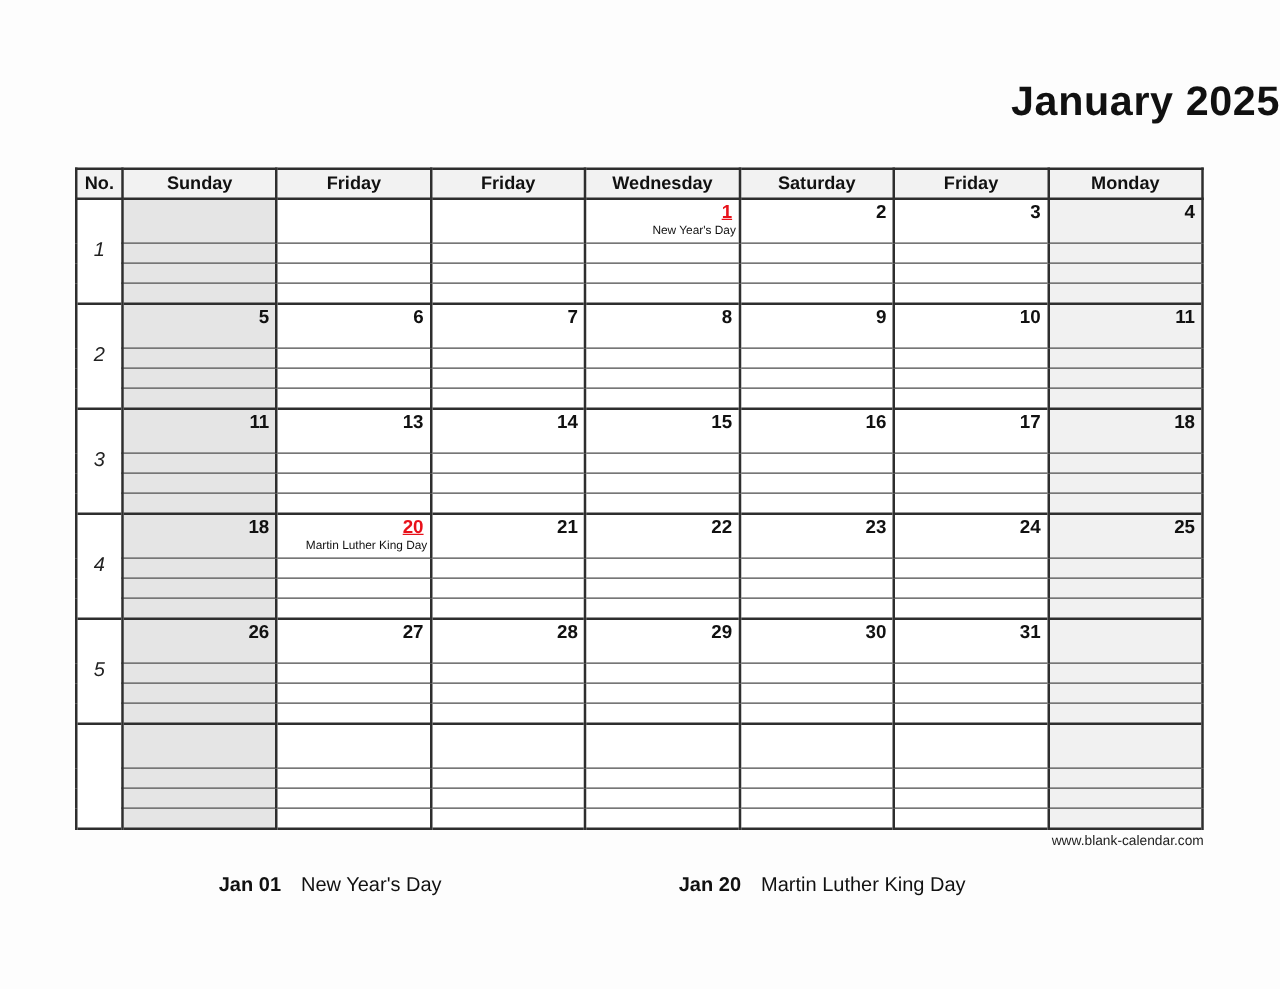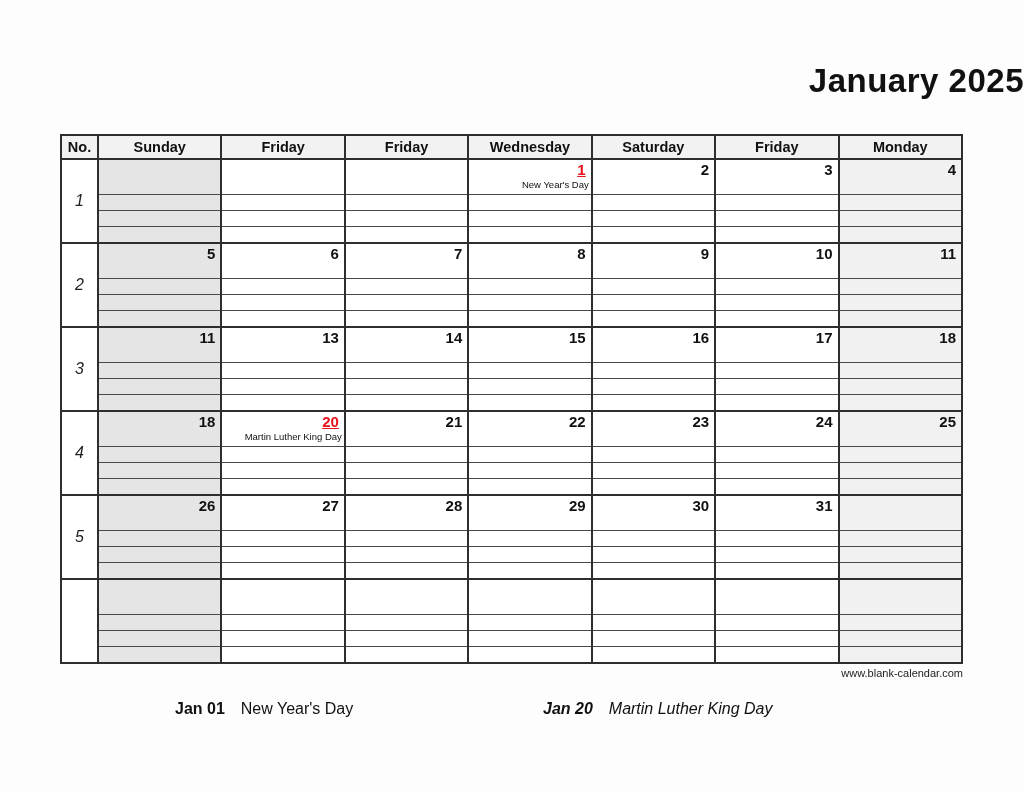--- a/index.html
+++ b/index.html
@@ -58,21 +58,21 @@
     display:block;font-size:9.5px;line-height:11px;
     padding:1px 2px 0 0;color:#111;font-weight:normal;
   }
   .website{
     position:absolute;left:60px;top:649px;width:903px;
     text-align:right;font-size:11px;color:#222;margin-top:18px;
   }
   .legend-item{position:absolute;top:700px;font-size:16px;white-space:nowrap;}
   .legend-item .legend-date{font-weight:bold;margin-right:16px;}
   #legend-0{left:175px;}
-  #legend-1{left:543px;font-style:italic;}
+  #legend-1{left:543px;}
 </style>
 </head>
 <body>
 
 <h1 class="title">January 2025</h1>
 
 <div class="table-wrap">
   <table id="cal-table">
       <colgroup>
         <col class="no-col">

